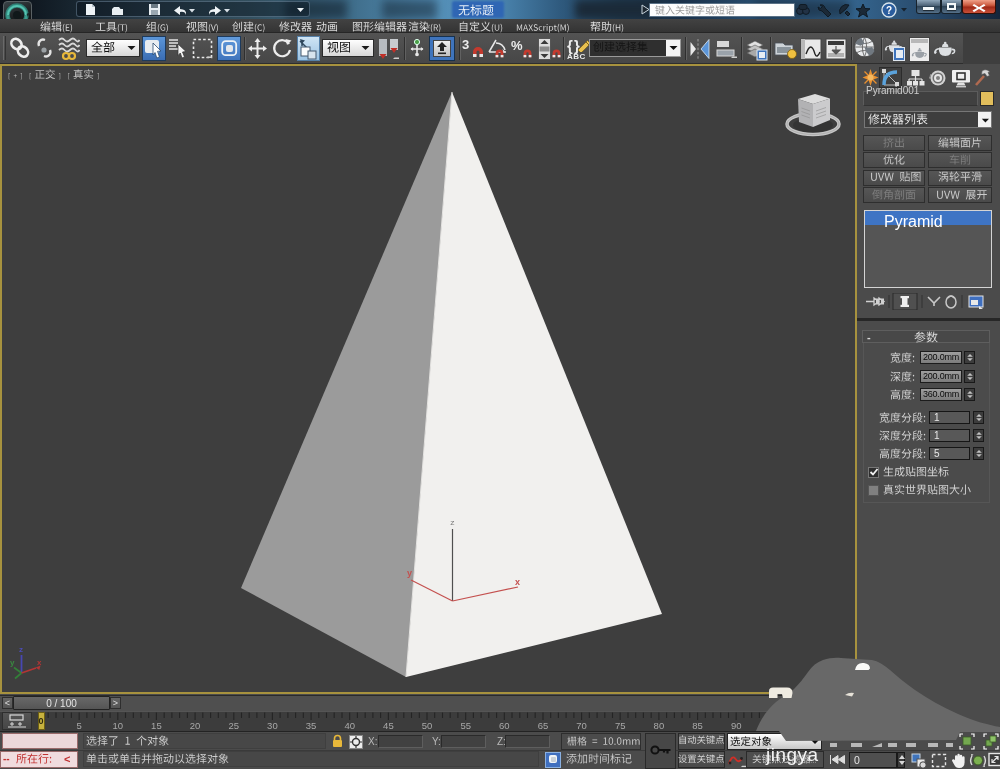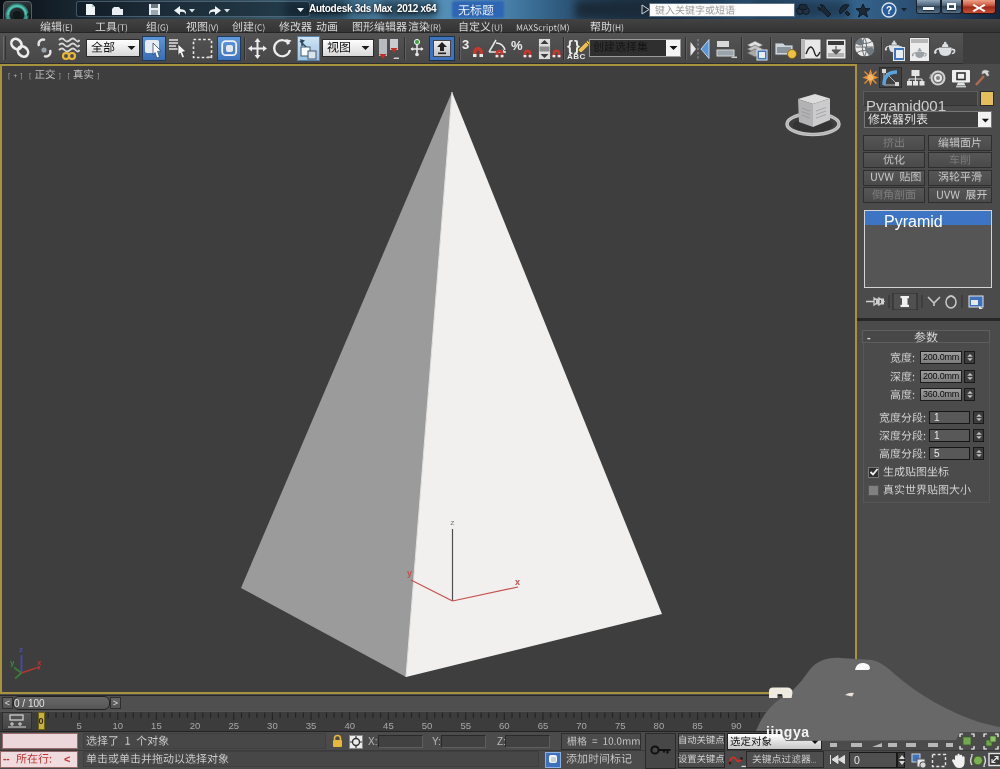--- a/index.html
+++ b/index.html
@@ -29,21 +29,20 @@
 <path d="M30 4 h5 l1.5 2 h-8.5 z M28 6 h11 v6 h-11 z" fill="#e8eef2"></path>
 <rect x="65" y="1" width="11" height="11" fill="#e8eef2"></rect>
       <rect x="67" y="1" width="7" height="4" fill="#6c7a84"></rect>
       <rect x="67" y="7" width="7" height="5" fill="#9aa8b2"></rect>
 <path d="M96 3 l-6 4.5 6 4.5 v-3 q5-1 6 3 q1-6-6-6 z" fill="#eef3f6"></path>
 <path d="M105 6 l3 3.5 3-3.5 z" fill="#d8e0e6"></path>
 <path d="M131 3 l6 4.5 -6 4.5 v-3 q-5-1-6 3 q-1-6 6-6 z" fill="#eef3f6"></path>
 <path d="M140 6 l3 3.5 3-3.5 z" fill="#d8e0e6"></path>
 <path d="M213 5 l3.5 4 3.5-4 z" fill="#eef3f6"></path>
 </svg>
-<div class="a" style="left:309px;top:3px;width:260px;height:14px;color:#fff;font-size:10px;font-weight:bold;text-shadow:0 1px 3px rgba(0,0,0,.9),0 0 6px rgba(0,0,0,.5);letter-spacing:-.3px">Autodesk 3ds Max&nbsp; 2012 x64</div>
 <div class="a" style="left:452px;top:1px;width:52px;height:17px;background:#2f66b4;filter:blur(1px);border-radius:2px"></div>
 <svg style="position:absolute;left:458px;top:3.5px;overflow:visible" width="36" height="15" fill="#eef4fa">
       <path transform="translate(0.0,10.6) scale(0.01200,-0.01200)" d="M114 773V699H446C443 628 440 552 428 477H52V404H414C373 232 276 71 39 -19C58 -34 80 -61 90 -80C348 23 448 208 490 404H511V60C511 -31 539 -57 643 -57C664 -57 807 -57 830 -57C926 -57 950 -15 960 145C938 150 905 163 887 177C882 40 874 17 825 17C794 17 674 17 650 17C599 17 589 24 589 60V404H951V477H503C514 552 519 627 521 699H894V773Z"></path>
       <path transform="translate(12.0,10.6) scale(0.01200,-0.01200)" d="M466 764V693H902V764ZM779 325C826 225 873 95 888 16L957 41C940 120 892 247 843 345ZM491 342C465 236 420 129 364 57C381 49 411 28 425 18C479 94 529 211 560 327ZM422 525V454H636V18C636 5 632 1 617 0C604 0 557 -1 505 1C515 -22 526 -54 529 -76C599 -76 645 -74 674 -62C703 -49 712 -26 712 17V454H956V525ZM202 840V628H49V558H186C153 434 88 290 24 215C38 196 58 165 66 145C116 209 165 314 202 422V-79H277V444C311 395 351 333 368 301L412 360C392 388 306 498 277 531V558H408V628H277V840Z"></path>
       <path transform="translate(24.0,10.6) scale(0.01200,-0.01200)" d="M176 615H380V539H176ZM176 743H380V668H176ZM108 798V484H450V798ZM695 530C688 271 668 143 458 77C471 65 488 42 494 27C722 103 751 248 758 530ZM730 186C793 141 870 75 908 33L954 79C914 120 835 183 774 226ZM124 302C119 157 100 37 33 -41C49 -49 77 -68 88 -78C125 -30 149 28 164 98C254 -35 401 -58 614 -58H936C940 -39 952 -9 963 6C905 4 660 4 615 4C495 5 395 11 317 43V186H483V244H317V351H501V410H49V351H252V81C222 105 197 136 178 176C183 214 186 255 188 298ZM540 636V215H603V579H841V219H907V636H719C731 664 744 699 757 733H955V794H499V733H681C672 700 661 664 650 636Z"></path>
     </svg>
 <svg class="a" style="left:640px;top:4px" width="10" height="11">
       <path d="M2 1 L9 5.5 L2 10 Z" fill="#1d2730" stroke="#c8d4dc" stroke-width="1"></path>
     </svg>
 <div class="a" style="left:649px;top:3px;width:146px;height:14px;background:#fdfdfd;border:1px solid #5a7186;border-radius:1px"></div>
@@ -492,21 +491,21 @@
 <rect x="1" y="1" width="18" height="12.5" rx="1" fill="#f0f0f0"></rect>
 <rect x="6" y="4" width="8" height="6.5" fill="none" stroke="#333" stroke-width="1.6"></rect>
 <path d="M7 13.5 h6 l1.5 3 h-9 z" fill="#e0e0e0"></path>
       <rect x="5" y="17" width="10" height="1.4" fill="#cacaca"></rect>
     </svg>
 <svg class="a" style="left:973px;top:68px" width="19" height="20" viewBox="0 0 19 20">
 <path d="M3 17 L11 8" stroke="#b06a50" stroke-width="2.6"></path>
 <path d="M9 3 q4-3 8 1 l-2 .5 1.5 3 -2.5 1 -2-3 -3.5 1 z" fill="#d8d8d8" stroke="#555" stroke-width=".6"></path>
     </svg>
 <div class="a" style="left:863px;top:91px;width:115px;height:15px;background:#404040;border:1px solid #5c5c5c;border-bottom-color:#333"></div>
-<div class="a" style="left:866px;top:97px;color:#cecece;font-size:15px">Pyramid001</div>
+<div class="a" style="left:866px;top:85px;color:#cecece;font-size:10px">Pyramid001</div>
 <div class="a" style="left:980px;top:91px;width:14px;height:15px;background:#e2be5c;border:1px solid #2a2a2a"></div>
 <div class="a" style="left:864px;top:111px;width:128px;height:17px;background:#3e3e3e;border:1px solid #777"></div>
 <svg style="position:absolute;left:868px;top:113px;overflow:visible" width="60" height="15" fill="#ececec">
       <path transform="translate(0.0,10.6) scale(0.01200,-0.01200)" d="M698 386C644 334 543 287 454 260C468 248 486 230 496 215C591 247 694 299 755 362ZM794 287C726 216 594 159 467 130C482 116 497 95 506 80C641 117 774 179 850 263ZM887 179C798 76 614 12 413 -17C428 -33 444 -59 452 -77C664 -40 852 32 952 151ZM306 561V78H370V561ZM553 668H832C798 613 749 566 692 528C630 570 584 619 553 668ZM565 841C523 733 451 629 370 562C387 552 415 530 428 518C458 546 488 579 517 616C545 574 584 532 633 494C554 452 462 424 371 407C384 393 400 366 407 350C507 371 605 404 690 454C756 412 836 378 930 356C939 373 958 402 972 416C887 432 813 459 750 492C827 548 890 620 928 712L885 734L871 731H590C607 761 621 792 634 823ZM235 834C187 679 107 526 20 426C33 407 53 367 59 349C92 388 123 432 153 481V-80H224V614C255 678 282 747 304 815Z"></path>
       <path transform="translate(12.0,10.6) scale(0.01200,-0.01200)" d="M602 585H808C787 454 755 343 706 251C657 345 622 455 598 574ZM76 770V696H357V484H89V103C89 66 73 53 58 46C71 27 83 -10 88 -32C111 -13 148 6 439 117C436 134 431 166 430 188L165 93V410H429L424 404C440 392 470 363 482 350C508 385 532 425 553 469C581 362 616 264 662 181C602 97 522 32 416 -16C431 -32 453 -66 461 -84C563 -33 643 31 706 111C761 32 830 -32 915 -75C927 -55 950 -27 968 -12C879 29 808 94 751 177C817 286 859 420 886 585H952V655H626C643 710 658 768 670 827L596 840C565 676 510 517 431 413V770Z"></path>
       <path transform="translate(24.0,10.6) scale(0.01200,-0.01200)" d="M196 730H366V589H196ZM622 730H802V589H622ZM614 484C656 468 706 443 740 420H452C475 452 495 485 511 518L437 532V795H128V524H431C415 489 392 454 364 420H52V353H298C230 293 141 239 30 198C45 184 64 158 72 141L128 165V-80H198V-51H365V-74H437V229H246C305 267 355 309 396 353H582C624 307 679 264 739 229H555V-80H624V-51H802V-74H875V164L924 148C934 166 955 194 972 208C863 234 751 288 675 353H949V420H774L801 449C768 475 704 506 653 524ZM553 795V524H875V795ZM198 15V163H365V15ZM624 15V163H802V15Z"></path>
       <path transform="translate(36.0,10.6) scale(0.01200,-0.01200)" d="M642 724V164H716V724ZM848 835V17C848 1 842 -4 826 -4C810 -5 758 -5 703 -3C713 -24 725 -56 728 -76C805 -76 853 -74 882 -63C912 -51 924 -29 924 18V835ZM181 302C232 267 294 218 333 181C265 85 178 17 79 -22C95 -37 115 -66 124 -85C336 10 491 205 541 552L495 566L482 563H257C273 611 287 662 299 714H571V786H61V714H224C189 561 133 419 53 326C70 315 99 290 111 276C158 335 198 409 232 494H459C440 400 411 317 373 247C334 281 273 326 224 357Z"></path>
       <path transform="translate(48.0,10.6) scale(0.01200,-0.01200)" d="M252 -79C275 -64 312 -51 591 38C587 54 581 83 579 104L335 31V251C395 292 449 337 492 385C570 175 710 23 917 -46C928 -26 950 3 967 19C868 48 783 97 714 162C777 201 850 253 908 302L846 346C802 303 732 249 672 207C628 259 592 319 566 385H934V450H536V539H858V601H536V686H902V751H536V840H460V751H105V686H460V601H156V539H460V450H65V385H397C302 300 160 223 36 183C52 168 74 140 86 122C142 142 201 170 258 203V55C258 15 236 -2 219 -11C231 -27 247 -61 252 -79Z"></path>
     </svg>
 <div class="a" style="left:978px;top:112px;width:13px;height:15px;background:#f2f2f2"></div>
@@ -687,21 +686,21 @@
       <path transform="translate(11.0,9.7) scale(0.01100,-0.01100)" d="M538 107C671 57 804 -12 885 -74L931 -15C848 44 708 113 574 162ZM240 557C294 525 358 475 387 440L435 494C404 530 339 575 285 605ZM140 401C197 370 264 320 296 284L342 341C309 376 241 422 185 451ZM90 726V523H165V656H834V523H912V726H569C554 761 528 810 503 847L429 824C447 794 466 758 480 726ZM71 256V191H432C376 94 273 29 81 -11C97 -28 116 -57 124 -77C349 -25 461 62 518 191H935V256H541C570 353 577 469 581 606H503C499 464 493 349 461 256Z"></path>
       <path transform="translate(22.0,9.7) scale(0.01100,-0.01100)" d="M457 835V590H275V813H197V590H51V517H197V-15H922V58H275V517H457V200H801V517H950V590H801V824H723V590H532V835ZM723 517V269H532V517Z"></path>
       <path transform="translate(33.0,9.7) scale(0.01100,-0.01100)" d="M311 271V212C311 137 294 40 118 -26C134 -40 159 -67 169 -86C364 -8 388 114 388 210V271ZM231 578H461V469H231ZM536 578H768V469H536ZM231 744H461V637H231ZM536 744H768V637H536ZM629 271V-78H706V269C769 226 840 191 911 169C922 188 945 217 962 233C843 264 723 328 646 406H845V808H157V406H357C280 327 160 260 45 227C62 211 84 184 95 164C227 211 366 301 449 406H559C597 356 647 310 703 271Z"></path>
       <path transform="translate(44.0,9.7) scale(0.01100,-0.01100)" d="M223 652V373C223 246 211 68 37 -32C52 -44 73 -67 82 -81C268 35 289 226 289 373V652ZM268 127C308 71 355 -6 375 -53L433 -14C410 31 361 105 322 160ZM86 785V177H148V717H364V179H430V785ZM484 360V-80H551V-32H859V-76H928V360H715V569H960V640H715V840H645V360ZM551 38V290H859V38Z"></path>
       <path transform="translate(55.0,9.7) scale(0.01100,-0.01100)" d="M375 279C455 262 557 227 613 199L644 250C588 276 487 309 407 325ZM275 152C413 135 586 95 682 61L715 117C618 149 445 188 310 203ZM84 796V-80H156V-38H842V-80H917V796ZM156 29V728H842V29ZM414 708C364 626 278 548 192 497C208 487 234 464 245 452C275 472 306 496 337 523C367 491 404 461 444 434C359 394 263 364 174 346C187 332 203 303 210 285C308 308 413 345 508 396C591 351 686 317 781 296C790 314 809 340 823 353C735 369 647 396 569 432C644 481 707 538 749 606L706 631L695 628H436C451 647 465 666 477 686ZM378 563 385 570H644C608 531 560 496 506 465C455 494 411 527 378 563Z"></path>
       <path transform="translate(66.0,9.7) scale(0.01100,-0.01100)" d="M461 839C460 760 461 659 446 553H62V476H433C393 286 293 92 43 -16C64 -32 88 -59 100 -78C344 34 452 226 501 419C579 191 708 14 902 -78C915 -56 939 -25 958 -8C764 73 633 255 563 476H942V553H526C540 658 541 758 542 839Z"></path>
       <path transform="translate(77.0,9.7) scale(0.01100,-0.01100)" d="M464 826V24C464 4 456 -2 436 -3C415 -4 343 -5 270 -2C282 -23 296 -59 301 -80C395 -81 457 -79 494 -66C530 -54 545 -31 545 24V826ZM705 571C791 427 872 240 895 121L976 154C950 274 865 458 777 598ZM202 591C177 457 121 284 32 178C53 169 86 151 103 138C194 249 253 430 286 577Z"></path>
     </svg>
 <div class="a" style="left:0;top:695px;width:857px;height:16px;background:#4f4f4f;border-top:1px solid #2a2a2a"></div>
 <div class="a" style="left:2px;top:697px;width:11px;height:12px;background:linear-gradient(#666,#555);border:1px solid #2e2e2e;color:#ddd;font-size:9px;text-align:center;line-height:11px">&lt;</div>
-<div class="a" style="left:13px;top:696px;width:97px;height:14px;background:linear-gradient(#686868,#555);border:1px solid #222;border-radius:6px;color:#e4e4e4;font-size:10px;line-height:13px">0 / 100</div>
+<div class="a" style="left:13px;top:696px;width:97px;height:14px;background:linear-gradient(#686868,#555);border:1px solid #222;border-radius:1px;color:#e4e4e4;font-size:10px;text-align:center;line-height:13px">0 / 100</div>
 <div class="a" style="left:110px;top:697px;width:11px;height:12px;background:linear-gradient(#666,#555);border:1px solid #2e2e2e;color:#ddd;font-size:9px;text-align:center;line-height:11px">&gt;</div>
 <div class="a" style="left:0;top:711px;width:857px;height:20px;background:#3c3c3c;border-top:1px solid #555"></div>
 <div class="a" style="left:2px;top:712px;width:30px;height:18px;background:linear-gradient(#555,#464646);border:1px solid #2e2e2e"></div>
 <svg class="a" style="left:7px;top:714px" width="20" height="14" viewBox="0 0 20 14">
 <rect x="3" y="1" width="13" height="5" fill="none" stroke="#d8d8d8" stroke-width="1.2"></rect>
 <path d="M5 8 v4 m-2-2 h4 M13 8 v4 m-2-2 h4" stroke="#d8d8d8" stroke-width="1"></path>
 <path d="M1 13 h18" stroke="#d8d8d8" stroke-width="1"></path>
     </svg>
 <svg class="a" style="left:0;top:712px" width="857" height="19">
       <line x1="40.5" y1="0.5" x2="40.5" y2="8" stroke="#242424" stroke-width="1.1"></line>
@@ -1007,13 +1006,13 @@
 <svg class="a" style="left:988px;top:752px" width="14" height="15" viewBox="0 0 14 15">
 <rect x="1" y="1.5" width="12" height="12" fill="#3a3a3a" stroke="#e4e4e4" stroke-width="1.4"></rect>
 <path d="M4 10.5 L10 4.5 M10 8 V4.5 H6.5 M4 7 v3.5 H7.5" stroke="#e4e4e4" stroke-width="1.2" fill="none"></path>
     </svg>
 <svg class="a" style="left:0;top:0;pointer-events:none" width="1000" height="769" viewBox="0 0 1000 769">
 <path d="M756 731 C761 718 768 709 776 702 C783 696 789 694 794 689 C800 683 803 679 808 672 C812 666 817 662 823 660 C829 658 835 657.5 841 658 L872 660 C878 661 884 665 890 670 C897 676 905 683 915 690 C928 699 942 707 958 714 C974 721 988 725 1000 727 L1000 732 L960 732 L956 740 L786 741 L779 731 Z" fill="#686868"></path>
 <path d="M769 698 v-7 q0-3.5 4-3.5 h14 q5.5 0 5.5 5.5 l-1 5 h-8.5 l-1-4 h-4.5 v4 z" fill="#efebe1"></path>
 <path d="M845 695 q4-3 9-2 l-2 3.5 z" fill="#e6e2d8"></path>
 <path d="M855 670 q1.5-8 9-7 q6 .8 6 5.5 l-1.5 1.5 z" fill="#fafaf8"></path>
 </svg>
-<div class="a" style="left:766px;top:724px;width:80px;height:24px;color:rgba(255,255,255,.93);font-size:14px;font-weight:bold;letter-spacing:.5px">jingya</div>
+<div class="a" style="left:766px;top:744px;width:80px;height:24px;color:rgba(255,255,255,.93);font-size:19px;font-weight:normal;letter-spacing:.5px">jingya</div>
 </div>
 </body></html>

